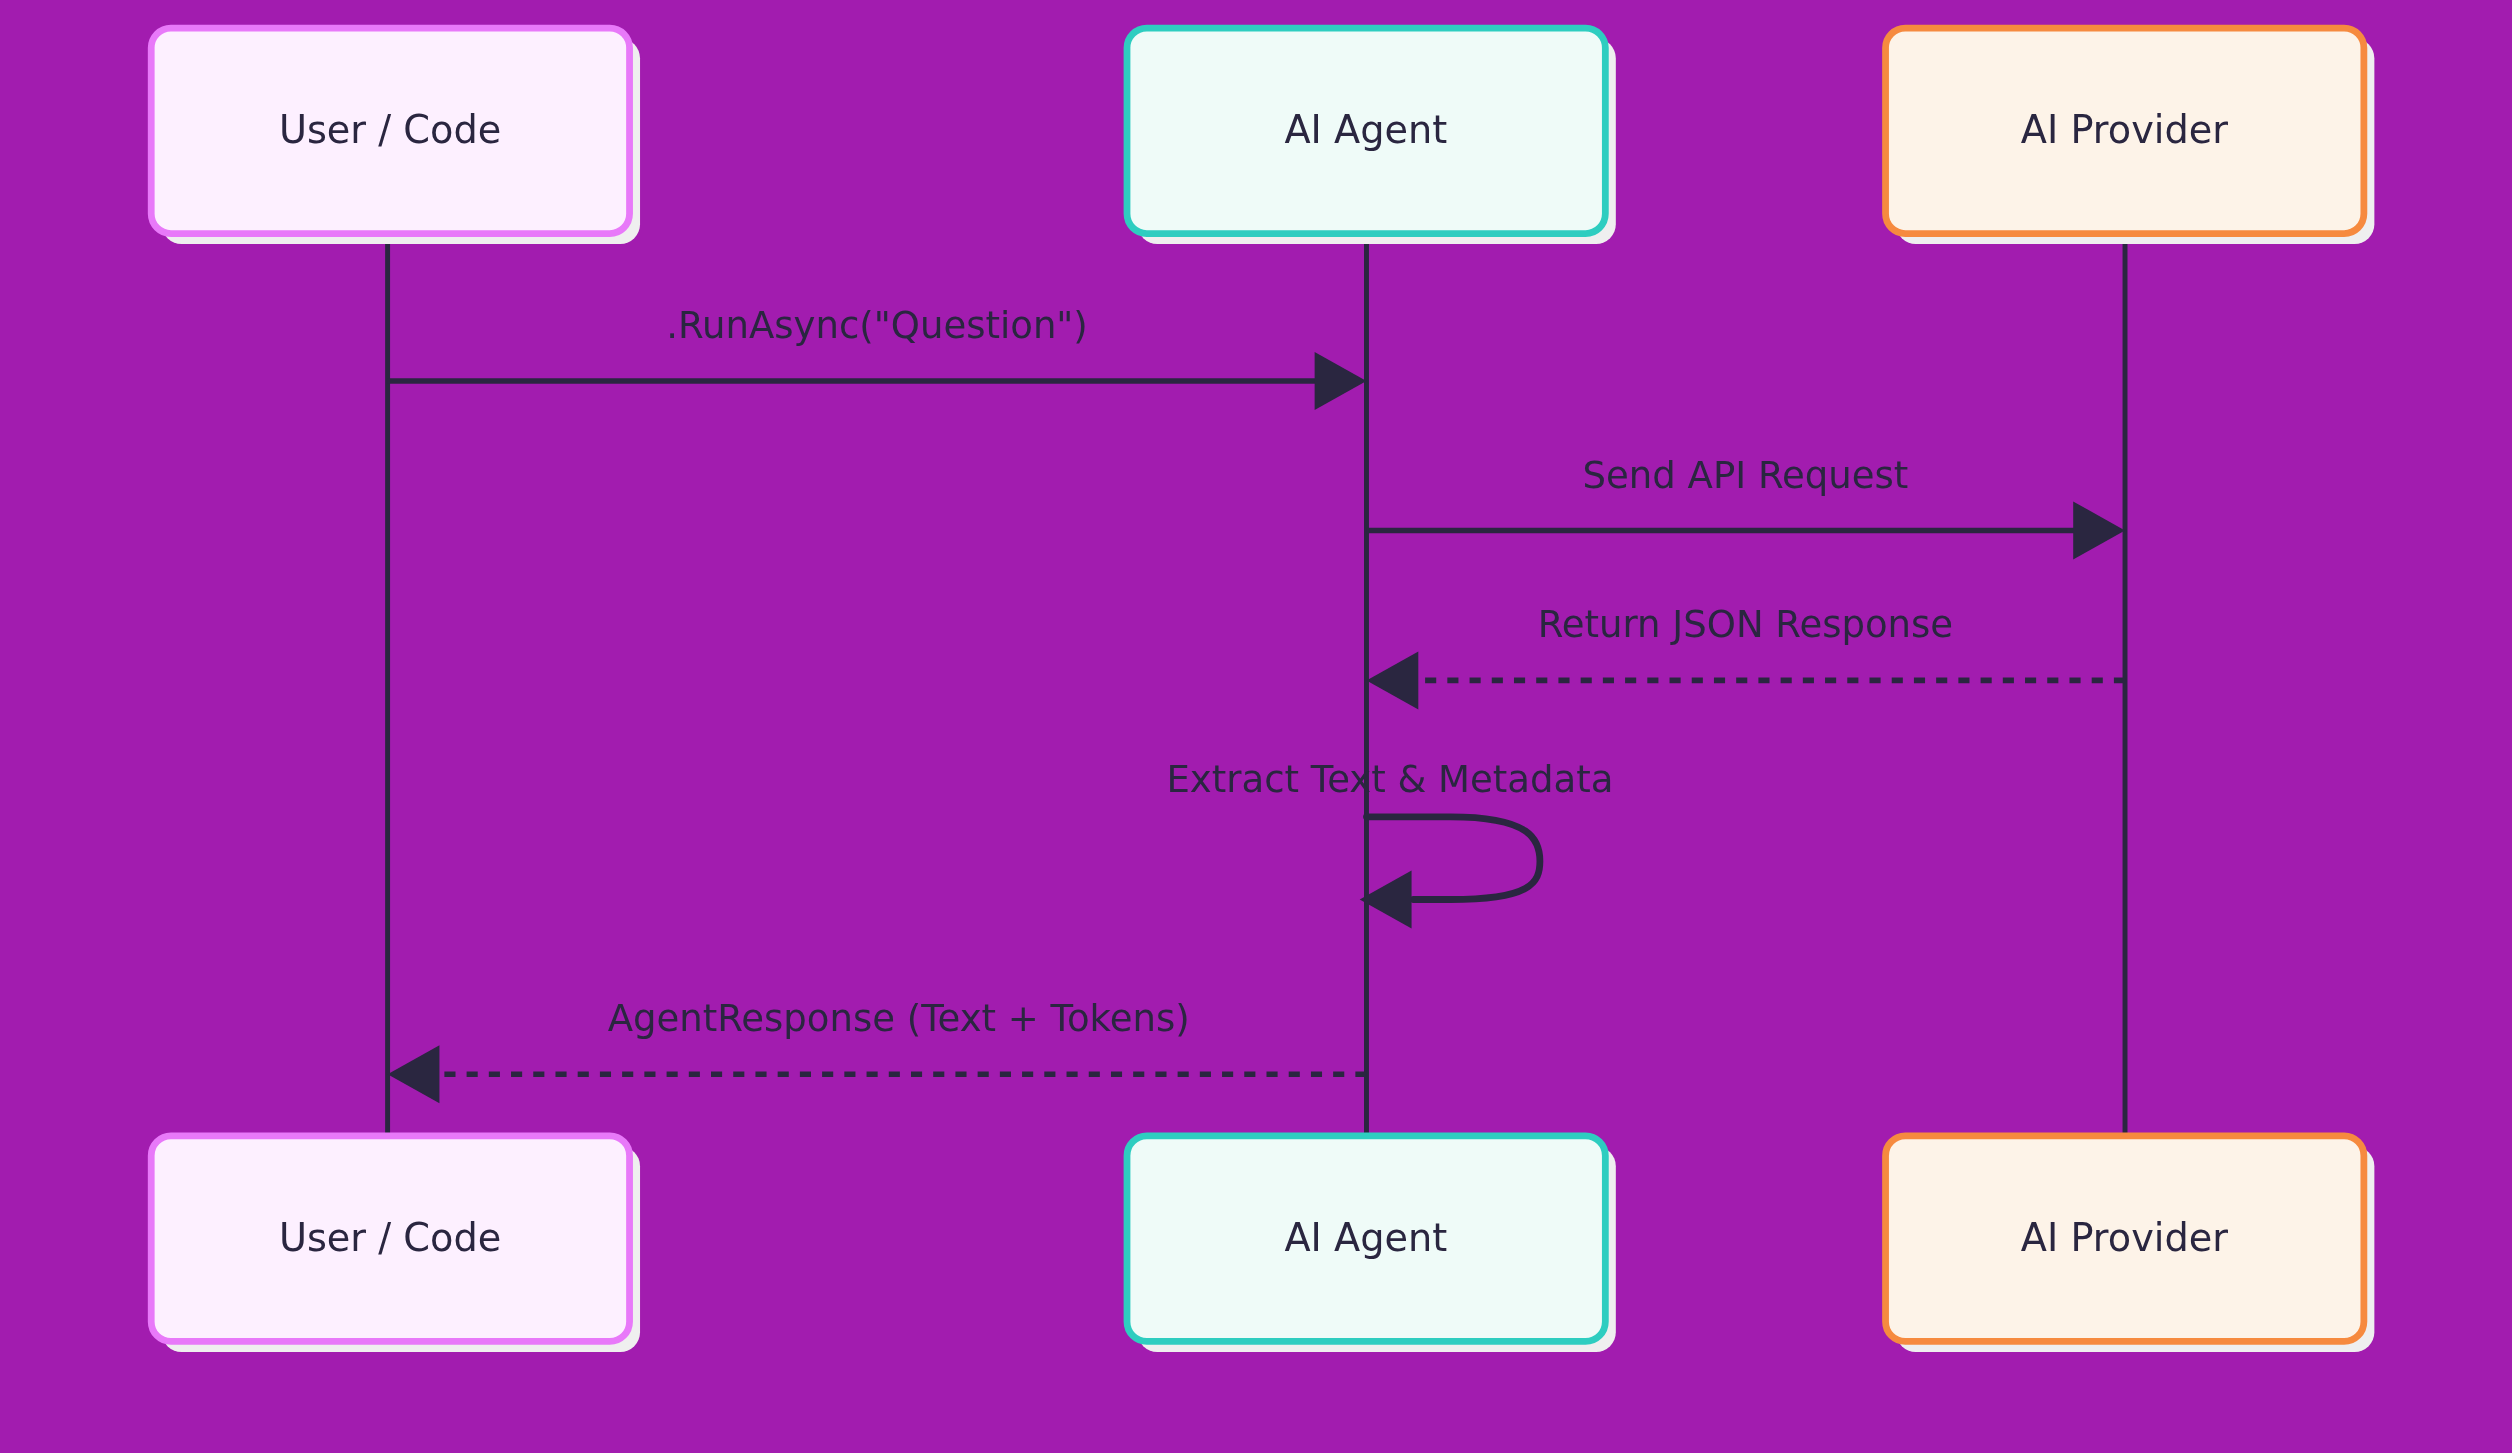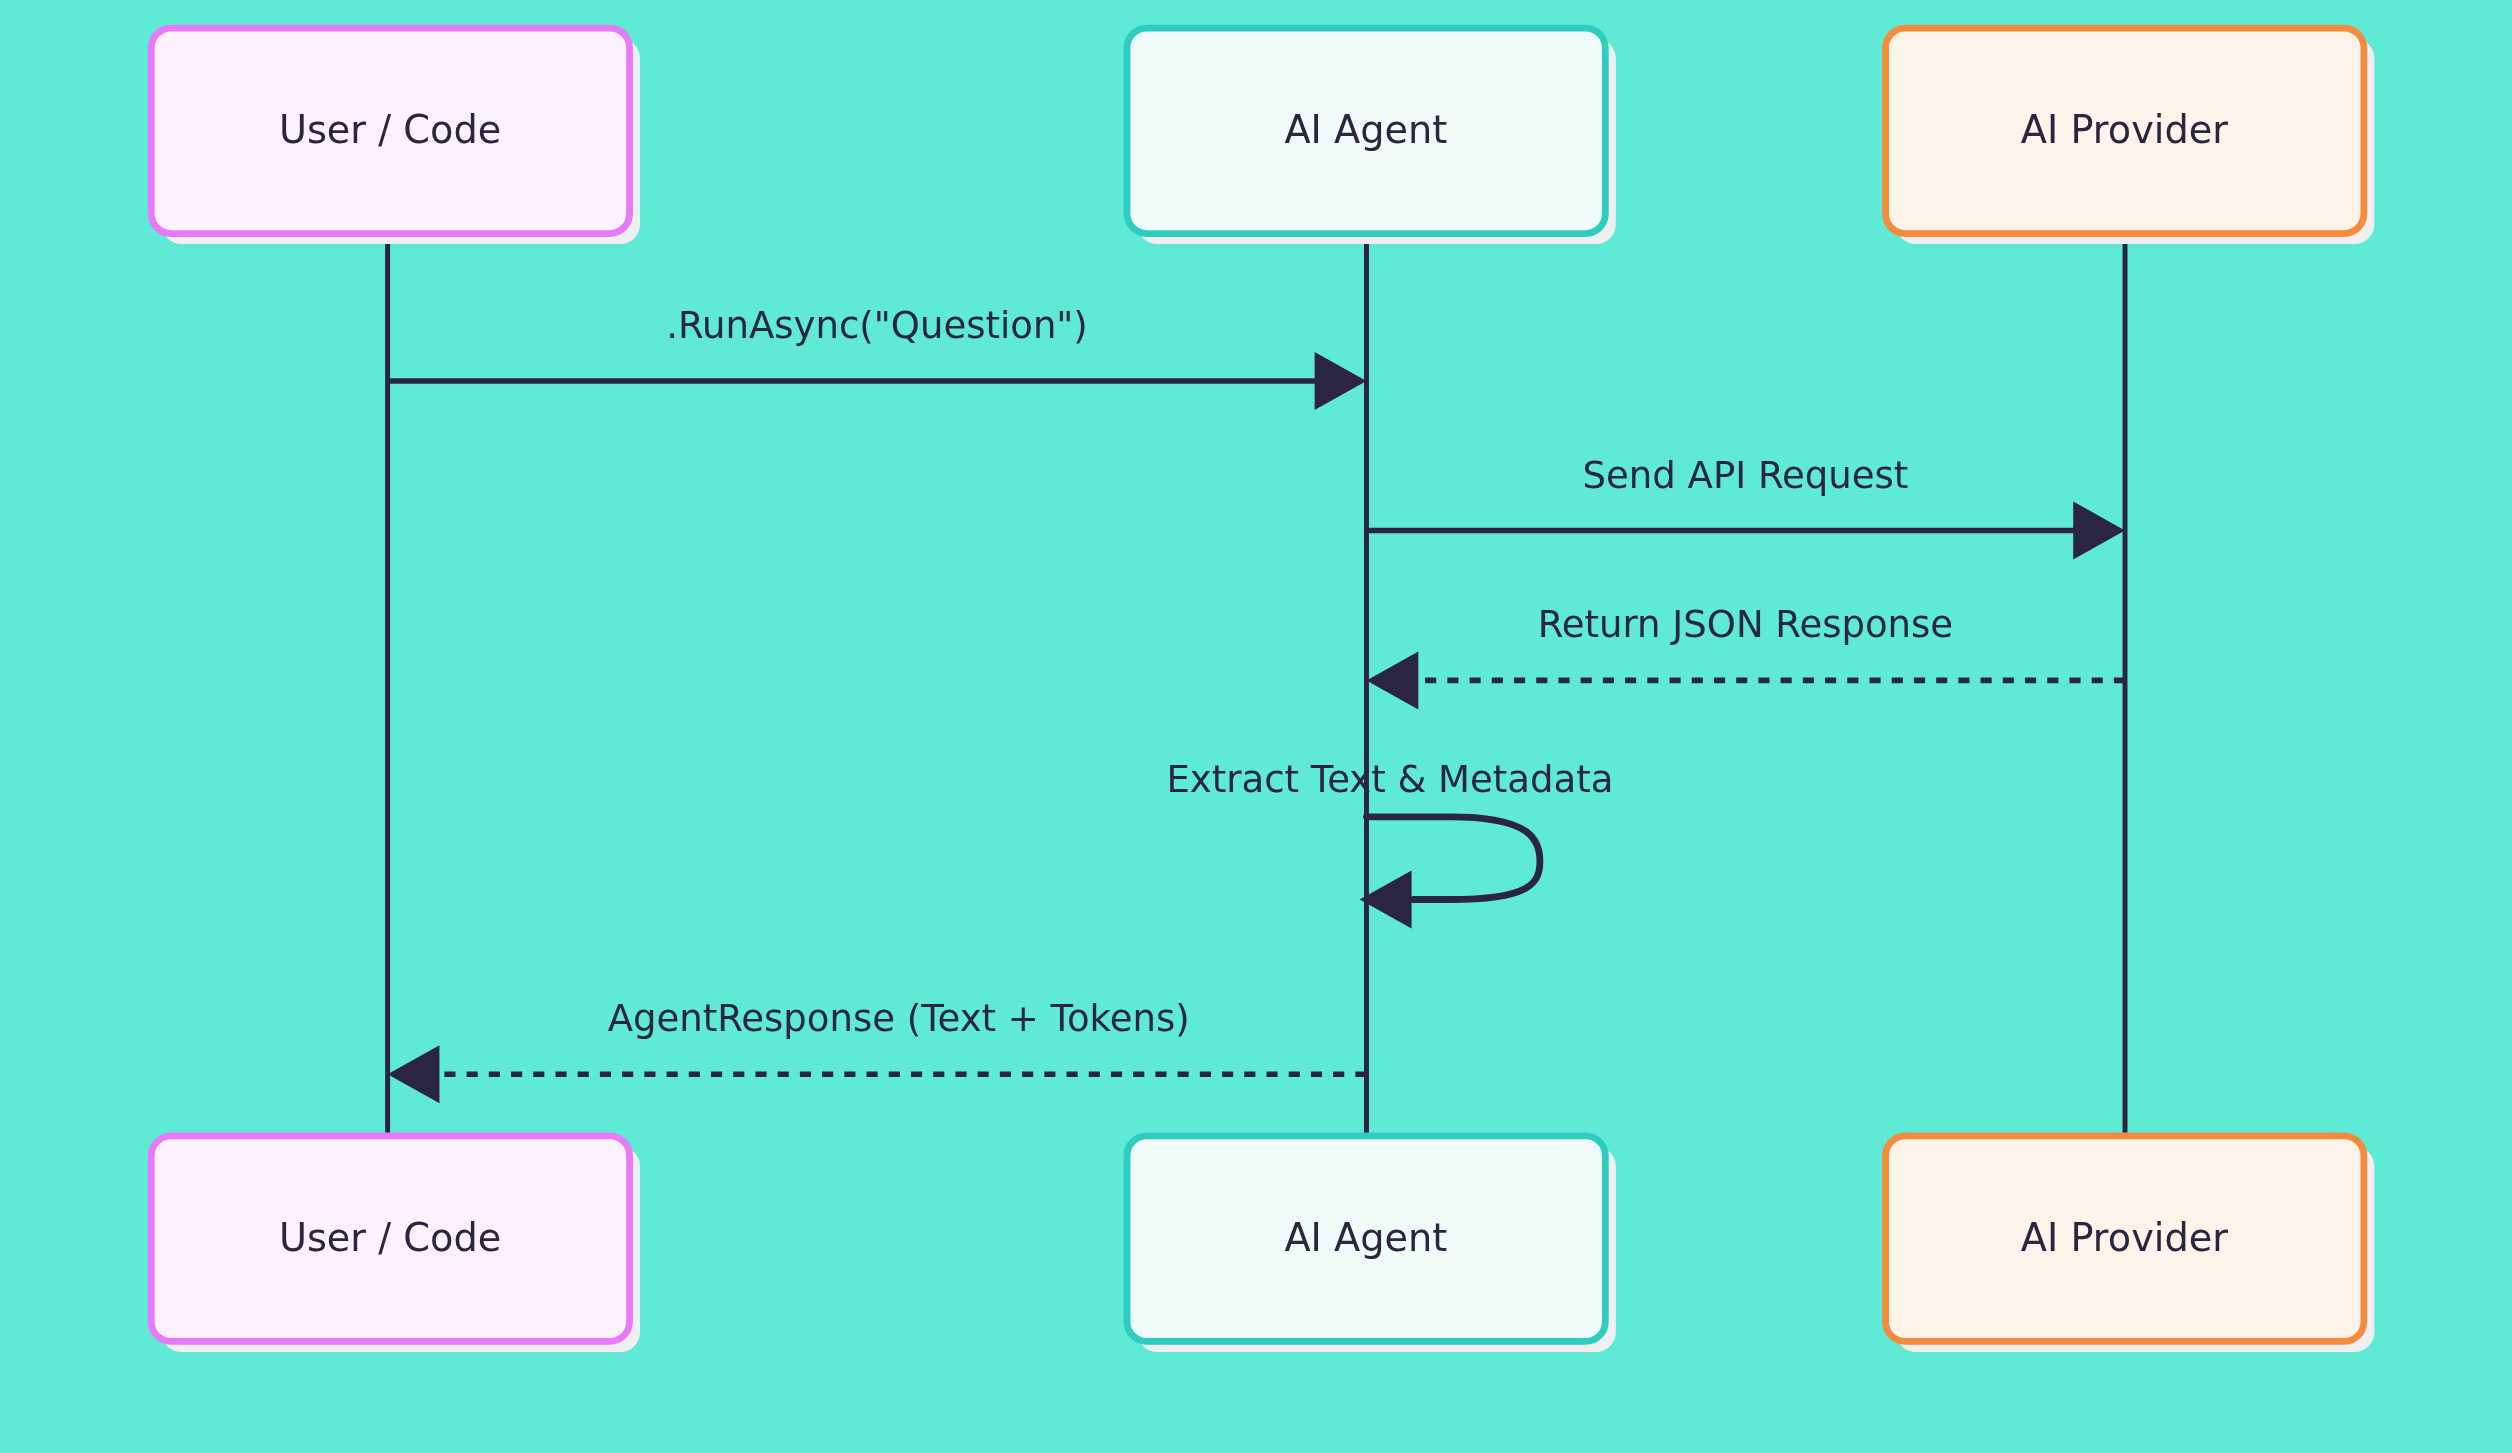--- a/index.html
+++ b/index.html
@@ -10,21 +10,21 @@
   body {
     width: 2512px;
     height: 1454px;
     overflow: hidden;
     font-family: "DejaVu Sans", sans-serif;
   }
   #diagram-root {
     position: relative;
     width: 2512px;
     height: 1454px;
-    background: #5eead4;
+    background: #a21caf;
   }
   svg#sequence-svg {
     position: absolute;
     top: 0;
     left: 0;
     width: 2512px;
     height: 1454px;
     display: block;
   }
   .actor-box-rect {

